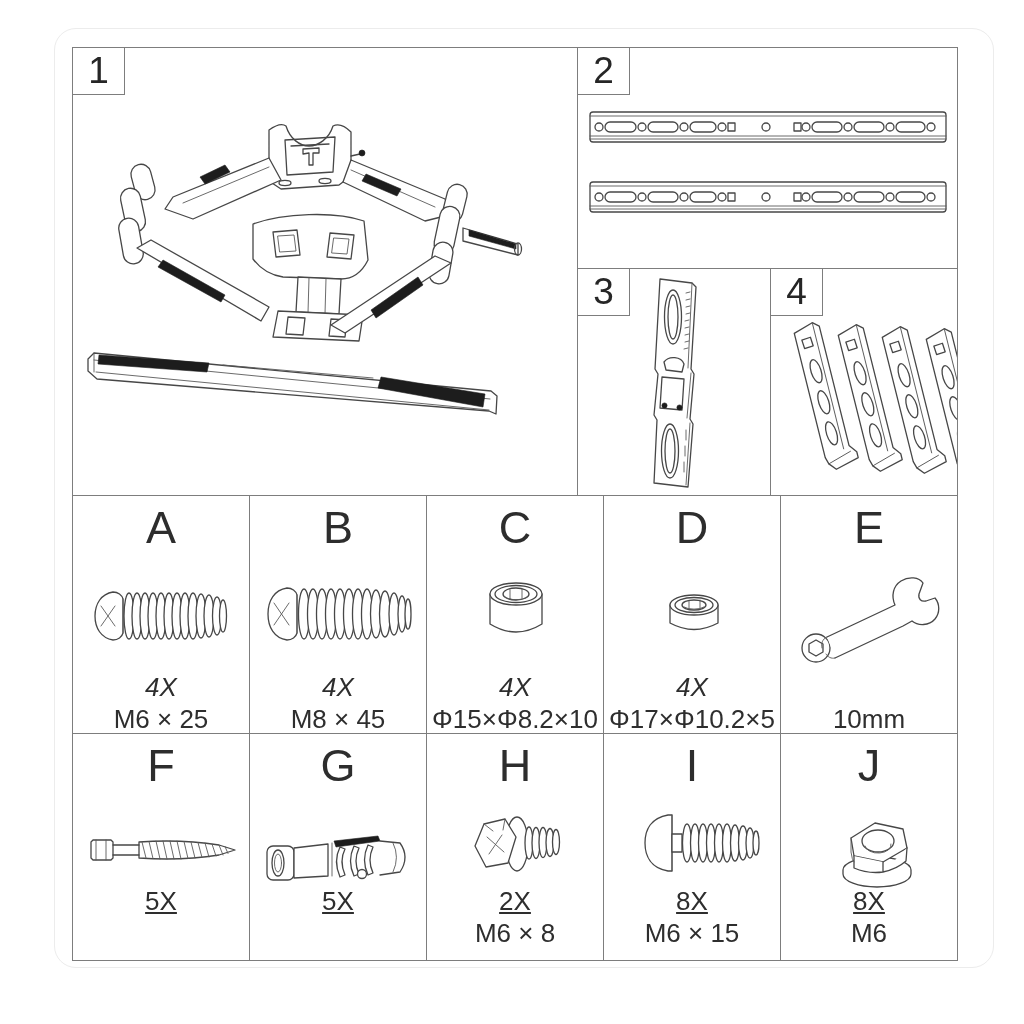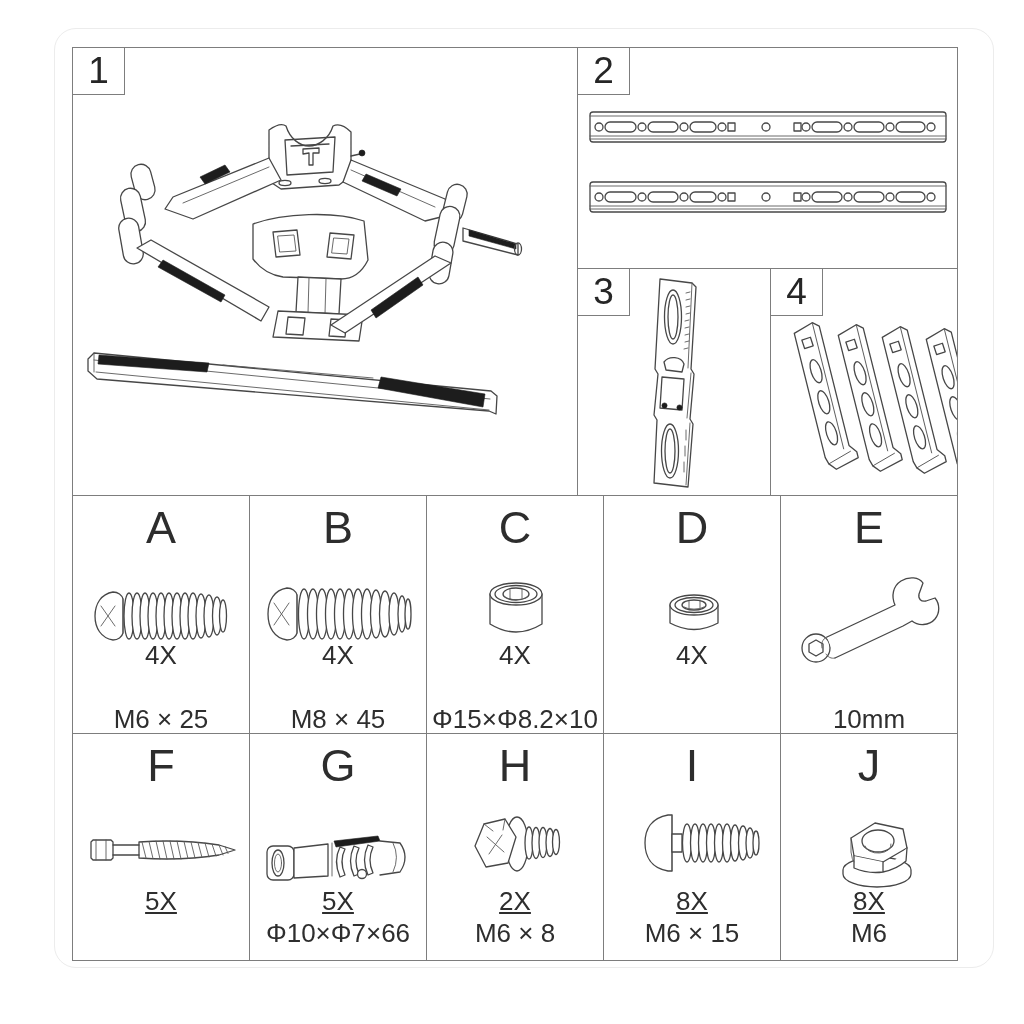--- a/index.html
+++ b/index.html
@@ -8,21 +8,21 @@
   .card{position:absolute;left:54px;top:28px;width:938px;height:938px;
         border:1px solid #ececec;border-radius:22px;}
   .box{position:absolute;border:1px solid #7d7d7d;background:#ffffff;box-sizing:border-box;}
   .tag{position:absolute;top:-1px;left:-1px;width:53px;height:48px;border:1px solid #7d7d7d;
        background:#ffffff;display:flex;align-items:center;justify-content:center;
        font-size:37px;color:#262626;box-sizing:border-box;}
   .letter{position:absolute;top:6px;left:0;width:100%;text-align:center;
           font-size:45px;color:#2d2d2d;}
   .qty{position:absolute;left:0;width:100%;text-align:center;font-size:26px;color:#2e2e2e;}
   .spec{position:absolute;left:0;width:100%;text-align:center;font-size:26px;color:#2e2e2e;}
-  .row1 .qty{top:144px;} .row1 .spec{top:192px;margin-top:16px;}
+  .row1 .qty{top:176px;font-style:italic;} .row1 .spec{top:192px;margin-top:16px;}
   .row2 .qty{top:152px;text-decoration:underline;} .row2 .spec{top:184px;}
   .art{position:absolute;left:0;top:0;width:100%;height:100%;}
   svg{position:absolute;}
   .ln{fill:none;stroke:#474747;stroke-width:1.3;stroke-linejoin:round;stroke-linecap:round;}
   .lnw{fill:#ffffff;stroke:#474747;stroke-width:1.3;stroke-linejoin:round;stroke-linecap:round;}
   .dk{fill:#1d1d1d;stroke:#1d1d1d;stroke-width:0.6;stroke-linejoin:round;}
   .thin{fill:none;stroke:#5a5a5a;stroke-width:0.9;stroke-linecap:round;}
 </style>
 </head>
 <body>
@@ -237,20 +237,21 @@
     <div class="art">
       <svg style="left:58px;top:94px;" width="64" height="48" viewBox="0 0 64 48">
         <path class="lnw" d="M8,15 L8,33 Q32,46 56,33 L56,15"></path>
         <ellipse class="lnw" cx="32" cy="15" rx="24" ry="10"></ellipse>
         <ellipse class="ln" cx="32" cy="15" rx="19" ry="7.5"></ellipse>
         <ellipse class="lnw" cx="32" cy="15" rx="12" ry="5"></ellipse>
         <path class="thin" d="M27,11 L27,19 M38,10 L38,18 M22,17 A12,5 0 0 0 42,17"></path>
       </svg>
     </div>
     <div class="qty">4X</div>
+    <div class="spec">Φ17×Φ10.2×5</div>
   </div>
 
   <div class="box row1" style="left:780px;top:495px;width:178px;height:239px;">
     <div class="letter">E</div>
     <div class="art">
       <svg style="left:8px;top:64px;" width="160" height="122" viewBox="0 0 160 122">
         <circle class="lnw" cx="27" cy="88" r="14"></circle>
         <path class="lnw" d="M27,80 L34,84 L34,92 L27,96 L20,92 L20,84 Z"></path>
         <path class="lnw" d="M38,77 L106,45 C102,36 104,26 112,21 C120,16 130,17 134,23 L130,34 C129,39 132,42 137,41 L146,38 C151,44 151,53 146,59 C140,66 129,66 123,61 L114,66 L46,98"></path>
         <path class="thin" d="M38,77 C33,79 32,84 33,88 M46,98 C42,99 39,97 37,94"></path>
@@ -285,21 +286,20 @@
         <path class="lnw" d="M86,27 Q79,41 86,57 L91,55 Q85,41 91,29 Z"></path>
         <path class="lnw" d="M100,26 Q93,41 100,56 L105,54 Q99,41 105,28 Z"></path>
         <path class="lnw" d="M114,25 Q107,40 114,55 L119,53 Q113,40 119,27 Z"></path>
         <circle class="lnw" cx="108" cy="54" r="4.5"></circle>
         <path class="lnw" d="M126,21 L146,23 Q156,37 146,52 L126,55"></path>
         <path class="thin" d="M139,23 Q146,37 139,52"></path>
       </svg>
     </div>
     <div class="letter">G</div>
     <div class="qty">5X</div>
-    <div class="spec">Φ10×Φ7×66</div>
   </div>
 
   <div class="box row2" style="left:426px;top:733px;width:178px;height:228px;">
     <div class="letter">H</div>
     <div class="art">
       <svg style="left:38px;top:72px;" width="100" height="78" viewBox="0 0 100 78">
         <ellipse class="lnw" cx="52" cy="38" rx="11" ry="27"></ellipse>
         <path class="lnw" d="M10,40 L19,18 L40,13 L51,31 L43,57 L21,61 Z"></path>
         <path class="thin" d="M22,31 L39,46 M24,48 L37,29 M19,18 L28,25 M40,13 L38,24"></path>
         <g>

